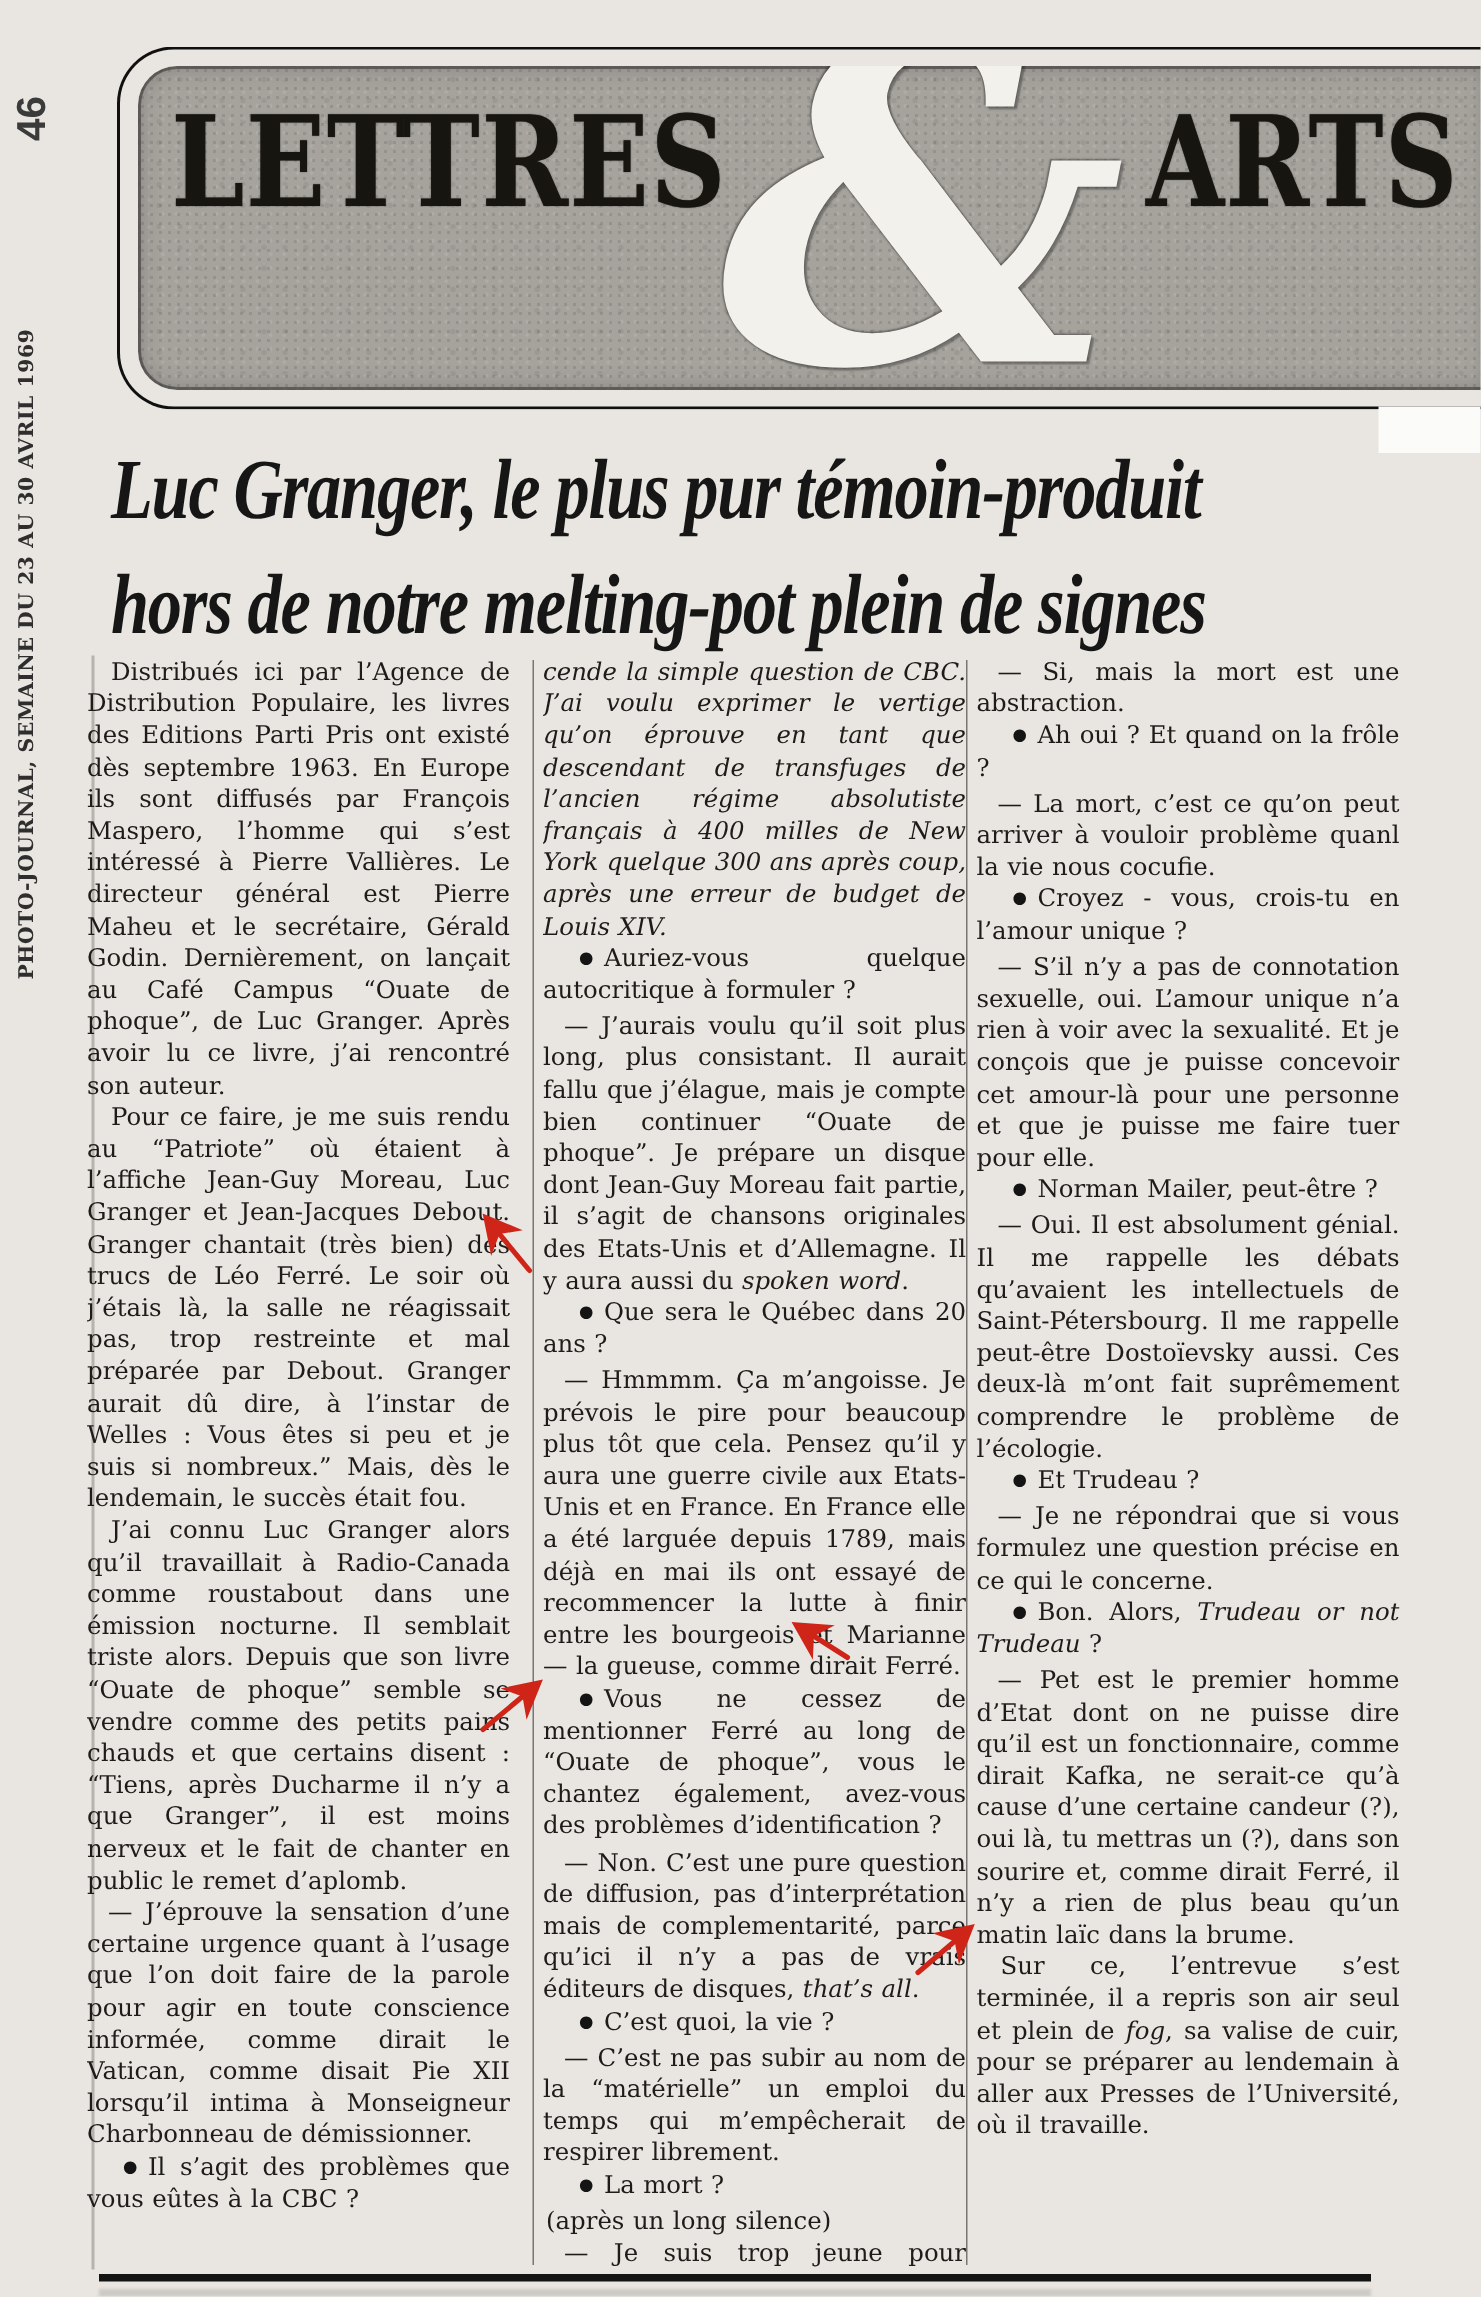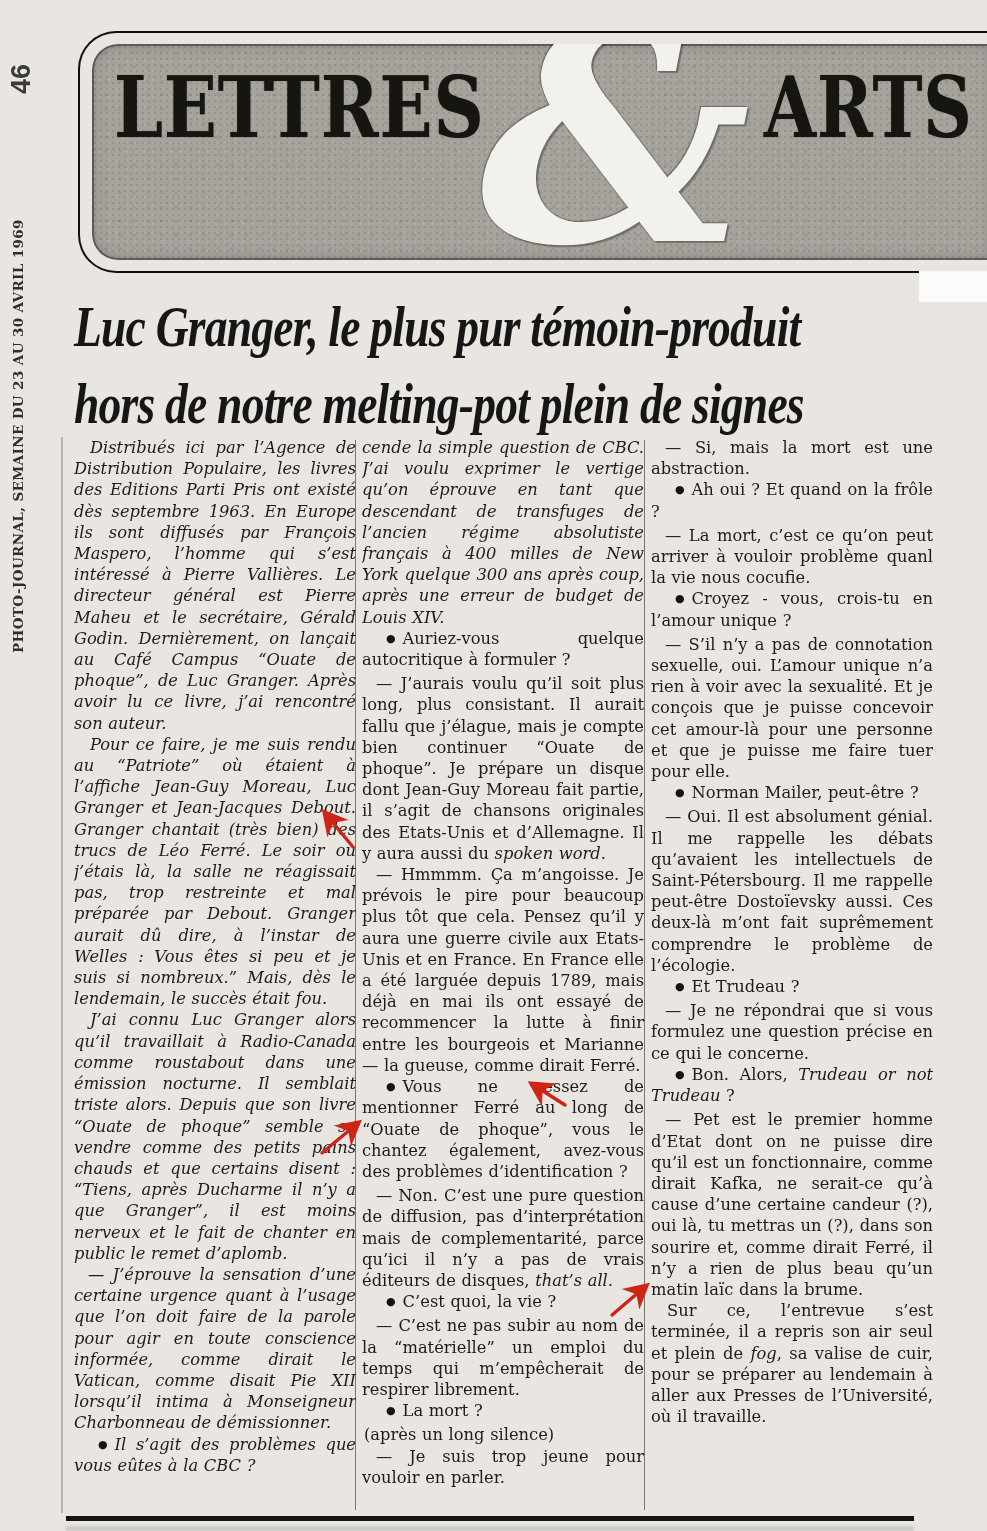--- a/index.html
+++ b/index.html
@@ -47,21 +47,21 @@
   
   .headline{position:absolute;left:74px;top:288px;width:900px;color:#161616;
     font-family:"Liberation Serif",serif;font-style:italic;font-weight:bold;
     font-size:57px;line-height:77px;white-space:nowrap;transform:scaleX(.80);
     transform-origin:left top;letter-spacing:-1px;}
 
   
   .col{position:absolute;top:437px;width:282px;height:1076px;overflow:hidden;
     font-size:16.3px;line-height:21.2px;color:#1d1c1a;text-align:justify;
     hyphens:auto;-webkit-hyphens:auto;word-spacing:.5px;}
-  .col-1{left:74px;font-style:italic;} .col-2{left:362px;} .col-3{left:651px;}
+  .col-1{left:58px;} .col-2{left:362px;} .col-3{left:651px;}
   .col p{margin:0;}
   .col p.p-para{text-indent:16px;}
   .col p.p-cont{text-indent:0;font-style:italic;}
   .col p.p-answer{text-indent:14px;}
   .col p.p-stage{text-indent:2px;}
   .col p.p-question{margin:0 0 3px 0;text-indent:12px;font-weight:500;}
   .bullet{display:inline-block;font-size:11px;vertical-align:2px;
     margin-right:7px;color:#141414;}
 
   .colrule{position:absolute;top:440px;height:1070px;width:1.3px;
@@ -106,20 +106,21 @@
       <p class="p-para">Distribués ici par l’Agence de Distribution Populaire, les livres des Editions Parti Pris ont existé dès septembre 1963. En Europe ils sont diffusés par François Maspero, l’homme qui s’est intéressé à Pierre Vallières. Le directeur général est Pierre Maheu et le secrétaire, Gérald Godin. Dernièrement, on lançait au Café Campus “Ouate de phoque”, de Luc Granger. Après avoir lu ce livre, j’ai rencontré son auteur.</p>
       <p class="p-para">Pour ce faire, je me suis rendu au “Patriote” où étaient à l’affiche Jean-Guy Moreau, Luc Granger et Jean-Jacques Debout. Granger chantait (très bien) des trucs de Léo Ferré. Le soir où j’étais là, la salle ne réagissait pas, trop restreinte et mal préparée par Debout. Granger aurait dû dire, à l’instar de Welles : Vous êtes si peu et je suis si nombreux.” Mais, dès le lendemain, le succès était fou.</p>
       <p class="p-para">J’ai connu Luc Granger alors qu’il travaillait à Radio-Canada comme roustabout dans une émission nocturne. Il semblait triste alors. Depuis que son livre “Ouate de phoque” semble se vendre comme des petits pains chauds et que certains disent : “Tiens, après Ducharme il n’y a que Granger”, il est moins nerveux et le fait de chanter en public le remet d’aplomb.</p>
       <p class="p-answer">— J’éprouve la sensation d’une certaine urgence quant à l’usage que l’on doit faire de la parole pour agir en toute conscience informée, comme dirait le Vatican, comme disait Pie XII lorsqu’il intima à Monseigneur Charbonneau de démissionner.</p>
       <p class="p-question"><span class="bullet">●</span>Il s’agit des problèmes que vous eûtes à la CBC ?</p>
     </div>
   <div class="col col-2">
       <p class="p-cont">cende la simple question de CBC. J’ai voulu exprimer le vertige qu’on éprouve en tant que descendant de transfuges de l’ancien régime absolutiste français à 400 milles de New York quelque 300 ans après coup, après une erreur de budget de Louis XIV.</p>
       <p class="p-question"><span class="bullet">●</span>Auriez-vous quelque autocritique à formuler ?</p>
       <p class="p-answer">— J’aurais voulu qu’il soit plus long, plus consistant. Il aurait fallu que j’élague, mais je compte bien continuer “Ouate de phoque”. Je prépare un disque dont Jean-Guy Moreau fait partie, il s’agit de chansons originales des Etats-Unis et d’Allemagne. Il y aura aussi du <i>spoken word</i>.</p>
+      <p class="p-question"><span class="bullet">●</span>Que sera le Québec dans 20 ans ?</p>
       <p class="p-answer">— Hmmmm. Ça m’angoisse. Je prévois le pire pour beaucoup plus tôt que cela. Pensez qu’il y aura une guerre civile aux Etats-Unis et en France. En France elle a été larguée depuis 1789, mais déjà en mai ils ont essayé de recommencer la lutte à finir entre les bourgeois et Marianne — la gueuse, comme dirait Ferré.</p>
       <p class="p-question"><span class="bullet">●</span>Vous ne cessez de mentionner Ferré au long de “Ouate de phoque”, vous le chantez également, avez-vous des problèmes d’identification ?</p>
       <p class="p-answer">— Non. C’est une pure question de diffusion, pas d’interprétation mais de complementarité, parce qu’ici il n’y a pas de vrais éditeurs de disques, <i>that’s all</i>.</p>
       <p class="p-question"><span class="bullet">●</span>C’est quoi, la vie ?</p>
       <p class="p-answer">— C’est ne pas subir au nom de la “matérielle” un emploi du temps qui m’empêcherait de respirer librement.</p>
       <p class="p-question"><span class="bullet">●</span>La mort ?</p>
       <p class="p-stage">(après un long silence)</p>
       <p class="p-answer">— Je suis trop jeune pour vouloir en parler.</p>
     </div>
   <div class="col col-3">

